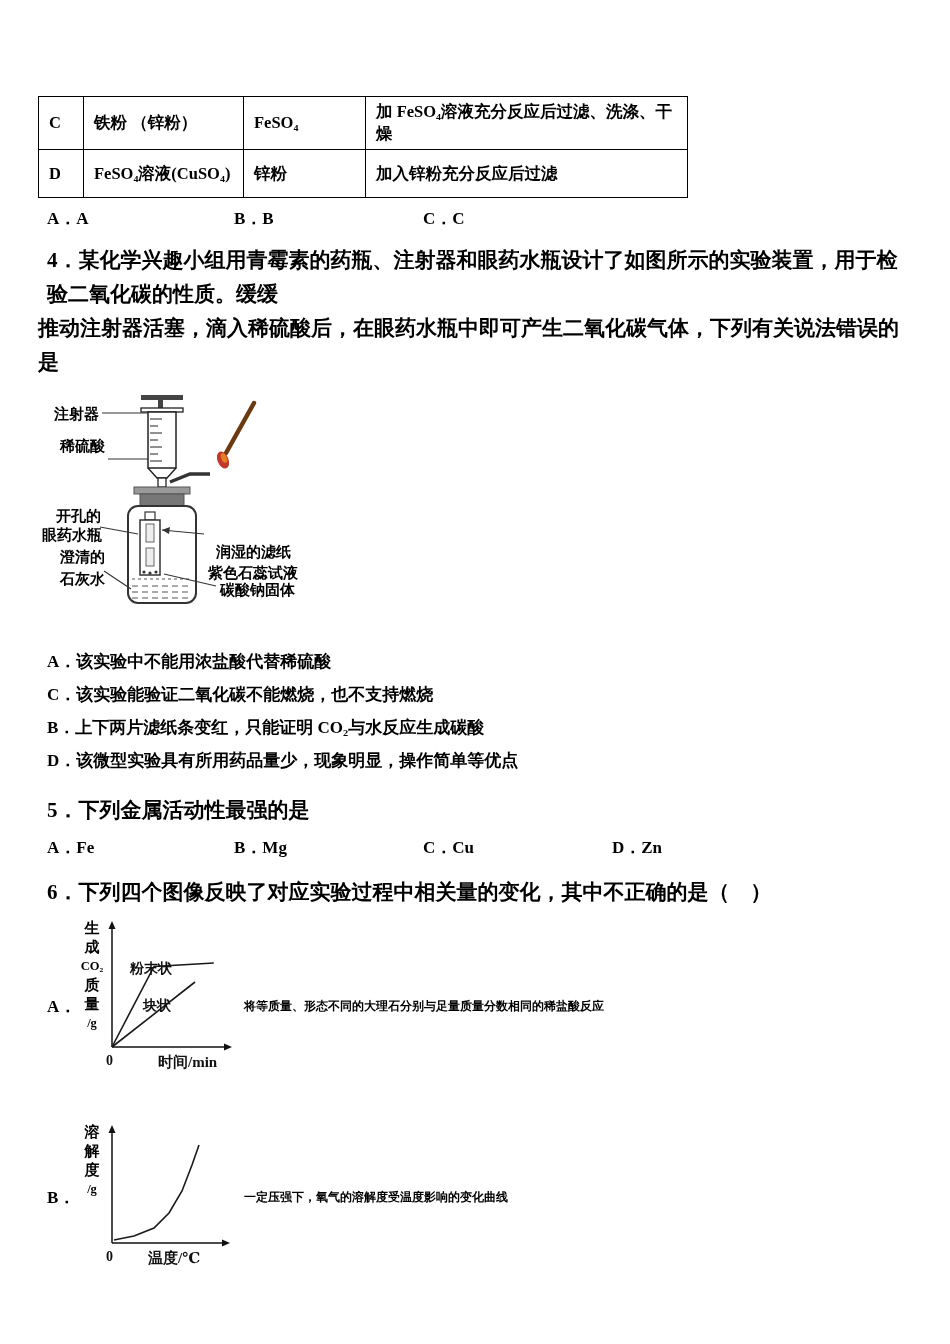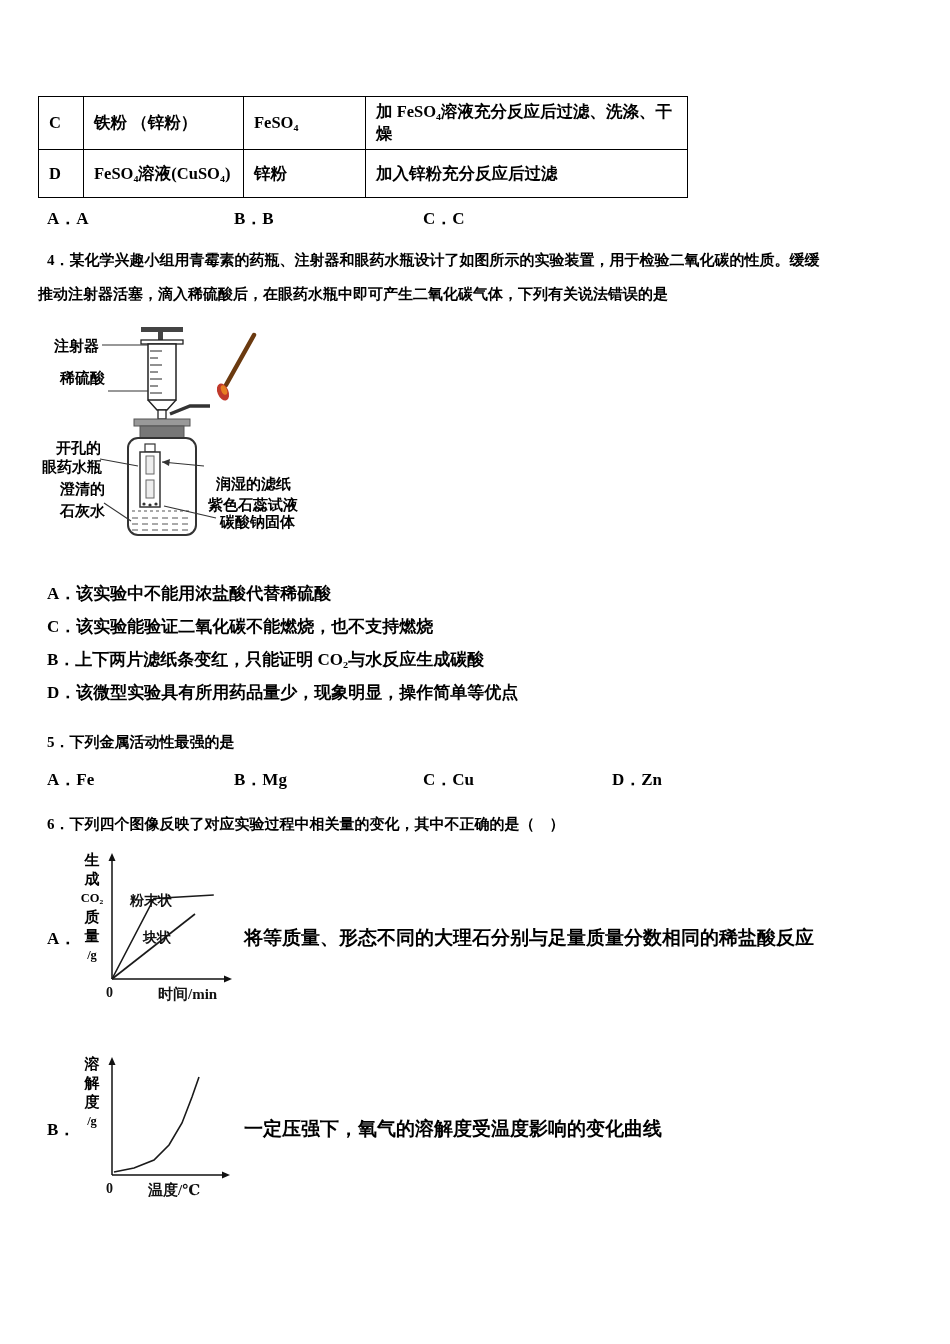--- a/index.html
+++ b/index.html
@@ -20,42 +20,42 @@
   td.c-opt { width:45px; text-align:left; padding-left:14px; }
   td.c-sub { width:160px; }
   td.c-rea { width:122px; }
   td.c-met { width:322px; }
 
   
   .opts-grid {
     display:grid; grid-template-columns:163px 165px 165px 1fr;
     padding-left:9px; font-size:17px; margin-top:9px;gap:24px;
   }
-  .qline { font-size:15px; line-height:34px; }
+  .qline { font-size:21px; line-height:34px; }
   .q4-l1 { margin-top:13px; padding-left:9px; }
   .q4-l2 { }
   .opt-line { font-size:17px; line-height:33px; padding-left:9px; }
   .mt18 { margin-top:22px; }
   .mt16 { margin-top:16px; }
 
   
   .diagram { position:relative; width:330px; height:230px; margin-top:14px; }
   .diagram svg { position:absolute; left:0; top:0; }
   .dlabel { position:absolute; font-size:15px; font-weight:bold; white-space:nowrap; }
 
   
   .chart-row { display:flex; align-items:center; }
   .row-a { margin-top:8px; height:178px; }
   .row-b { margin-top:26px; height:152px; }
   .opt-letter { width:40px; padding-left:9px; font-size:17px; flex:0 0 auto; }
   .ylab { width:28px; align-self:flex-start; margin-top:2px; flex:0 0 auto; text-align:center; }
   .ylab span { display:block; font-size:15px; line-height:19px; font-weight:bold; }
   .ylab span.small { font-size:12.5px; }
   .chart-row svg { align-self:flex-start; flex:0 0 auto; }
-  .chart-desc { font-size:19px; margin-left:6px; }
+  .chart-desc { font-size:12px; margin-left:6px; }
   .series-line { fill:none; stroke:#1a1a1a; stroke-width:1.6; }
   svg text { font-family:inherit; font-weight:bold; fill:#111; }
   .ax { stroke:#111; stroke-width:1.5; }
   .ptr { stroke:#333; stroke-width:1.1; }
 </style>
 </head>
 <body>
 
 <div class="page">
 

